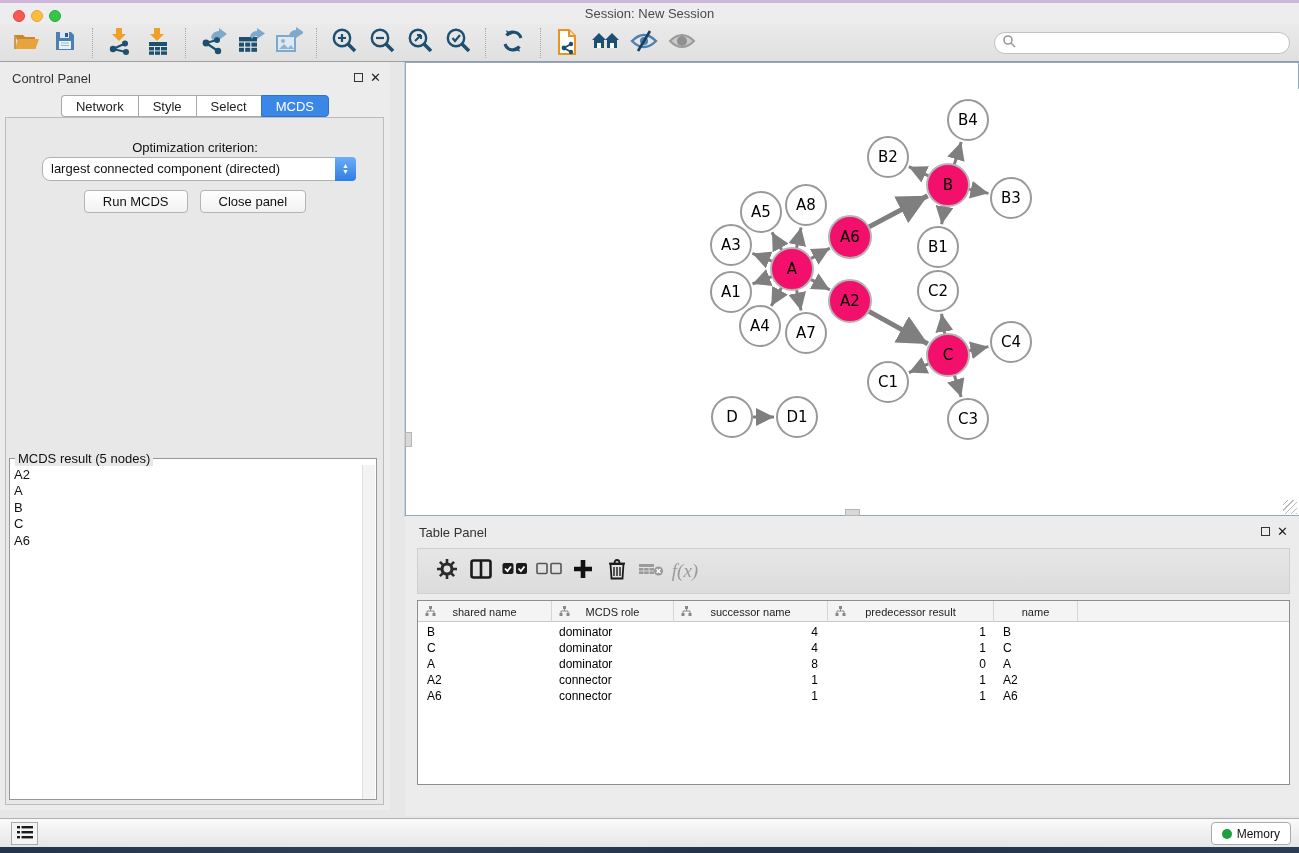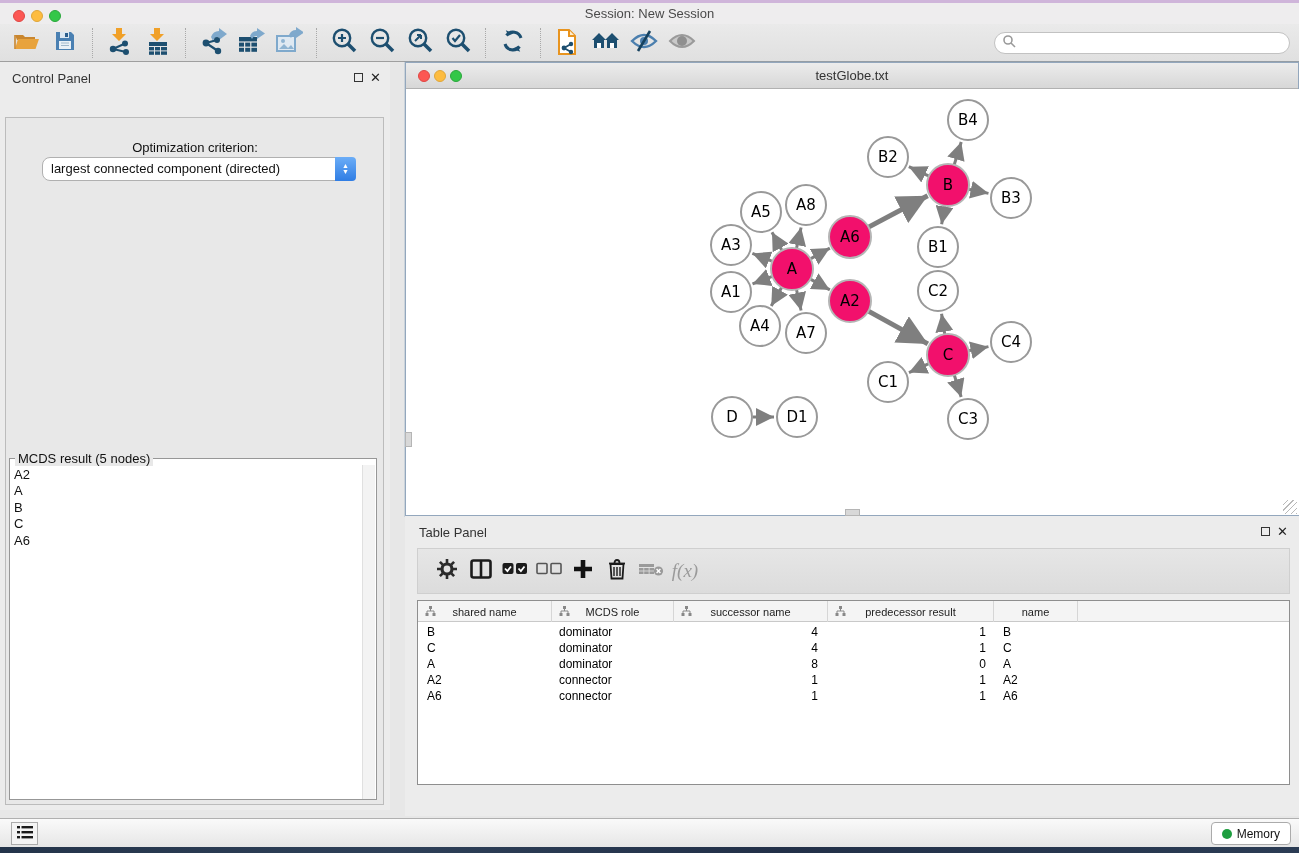--- a/index.html
+++ b/index.html
@@ -285,48 +285,52 @@
         </svg></span>
     <input type="text" style="">
   </div>
 </div>
 
 <div class="abs control-panel">
   <span class="cp-header panel-header-text">Control Panel</span>
   <span class="cp-float float-icon"></span>
   <span class="cp-close close-x">✕</span>
   <div class="cp-body"></div>
+  <div class="cp-tabs">
+    <div class="cp-tab">Network</div>
+    <div class="cp-tab">Style</div>
+    <div class="cp-tab">Select</div>
+    <div class="cp-tab active">MCDS</div>
+  </div>
   <div class="opt-label">Optimization criterion:</div>
   <div class="criterion">
     <span>largest connected component (directed)</span>
     <span class="stepper">
         <span>▲</span>
         <span>▼</span>
       </span>
+  </div>
+  <div class="cp-buttons">
+    <button class="cp-btn">Run MCDS</button>
+    <button class="cp-btn">Close panel</button>
   </div>
   <div class="result-group">
     <span class="result-legend">MCDS result (5 nodes)</span>
     <div class="result-list">
       <div>A2</div>
       <div>A</div>
       <div>B</div>
       <div>C</div>
       <div>A6</div>
     </div>
     <div class="result-scroll"></div>
   </div>
 </div>
 
 <div class="abs net-window">
-  <div class="net-titlebar">
-    <span class="tl red"></span>
-    <span class="tl yel"></span>
-    <span class="tl grn"></span>
-    <div class="net-title">testGlobe.txt</div>
-  </div>
   <div class="net-content">
     <svg width="891" height="426" viewBox="0 0 891 426">
       <defs>
         <marker id="arrow" markerWidth="6" markerHeight="6" refX="6" refY="3" orient="auto" markerUnits="strokeWidth">
           <path d="M0,0 L6,3 L0,6 z" fill="#7f7f7f"></path>
         </marker>
       </defs>
       <g>
           <line x1="354.96678911489033" y1="161.55183804995966" x2="344.98875477892966" y2="143.2051297548061" stroke="#7f7f7f" stroke-width="3" marker-end="url(#arrow)"></line>
           <line x1="369.4876344549141" y1="159.4850996346785" x2="374.08497178747507" y2="138.46870040011402" stroke="#7f7f7f" stroke-width="3" marker-end="url(#arrow)"></line>

